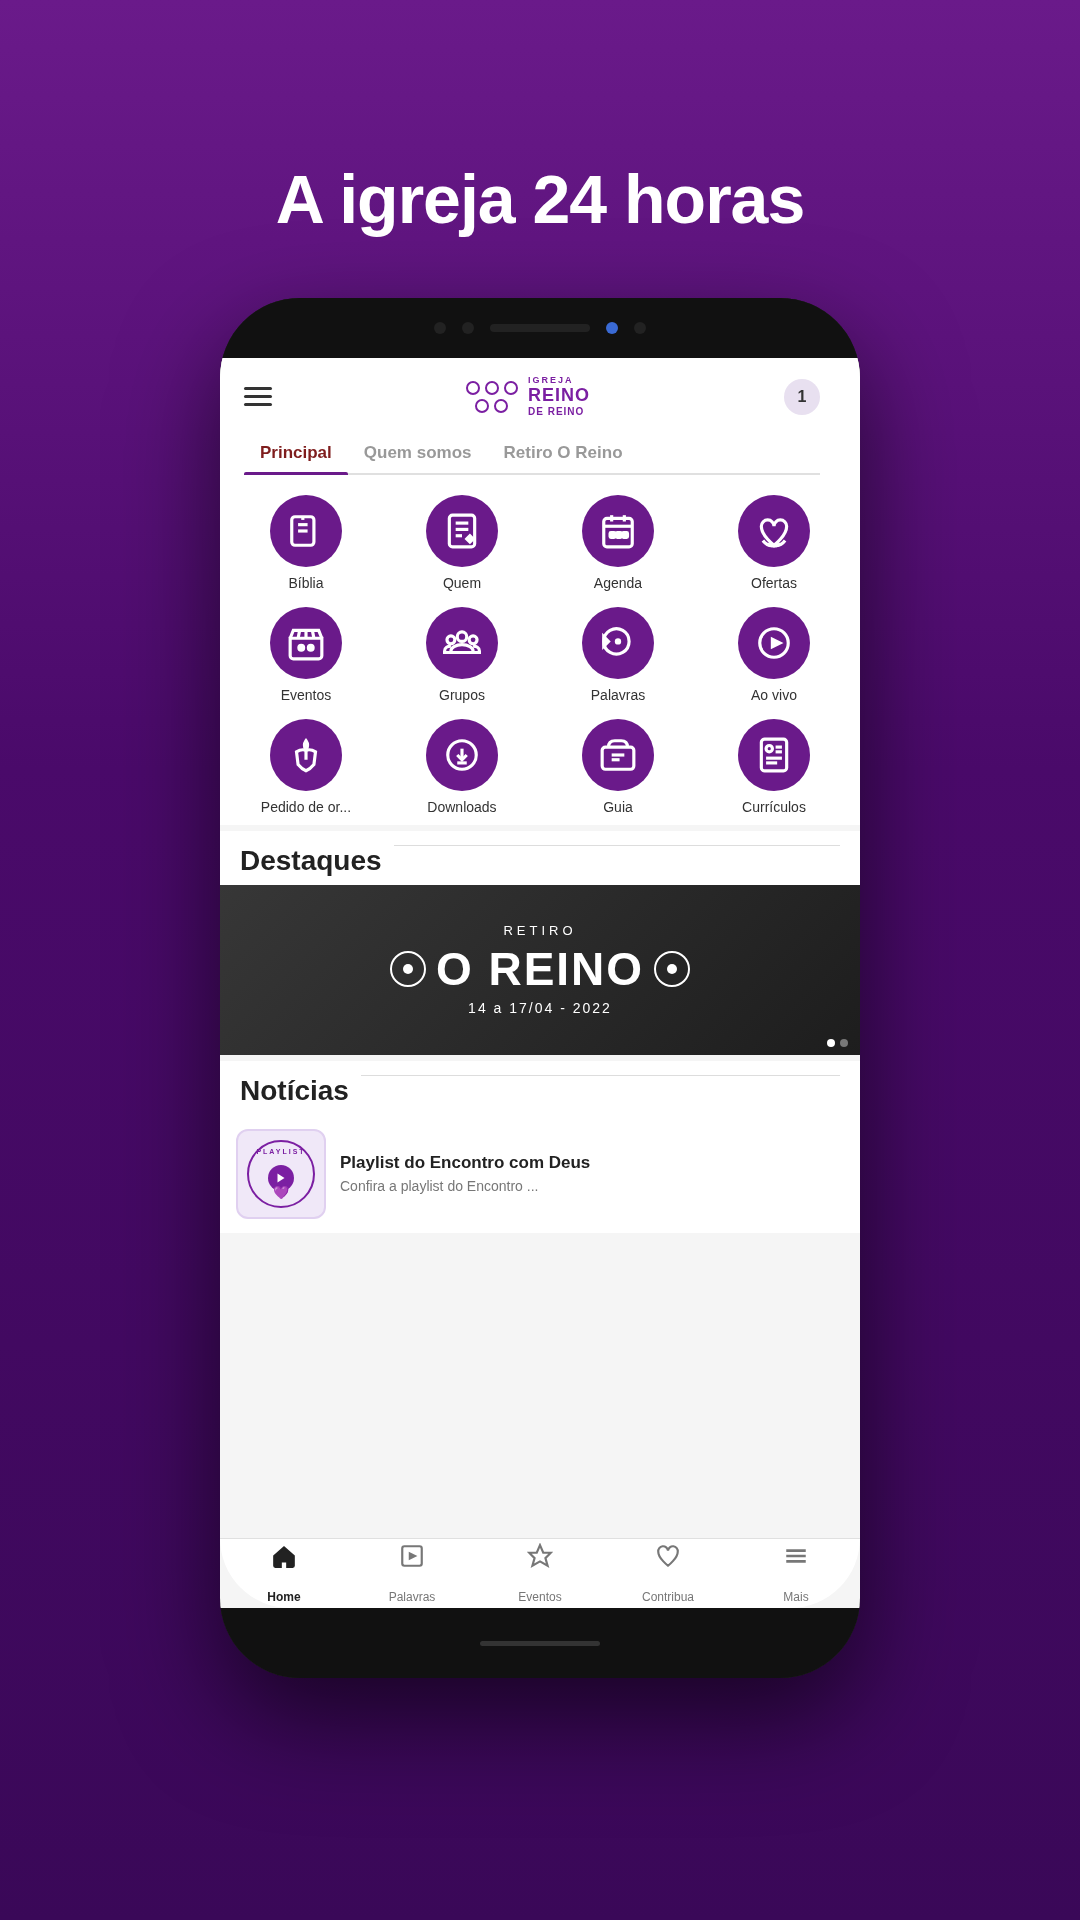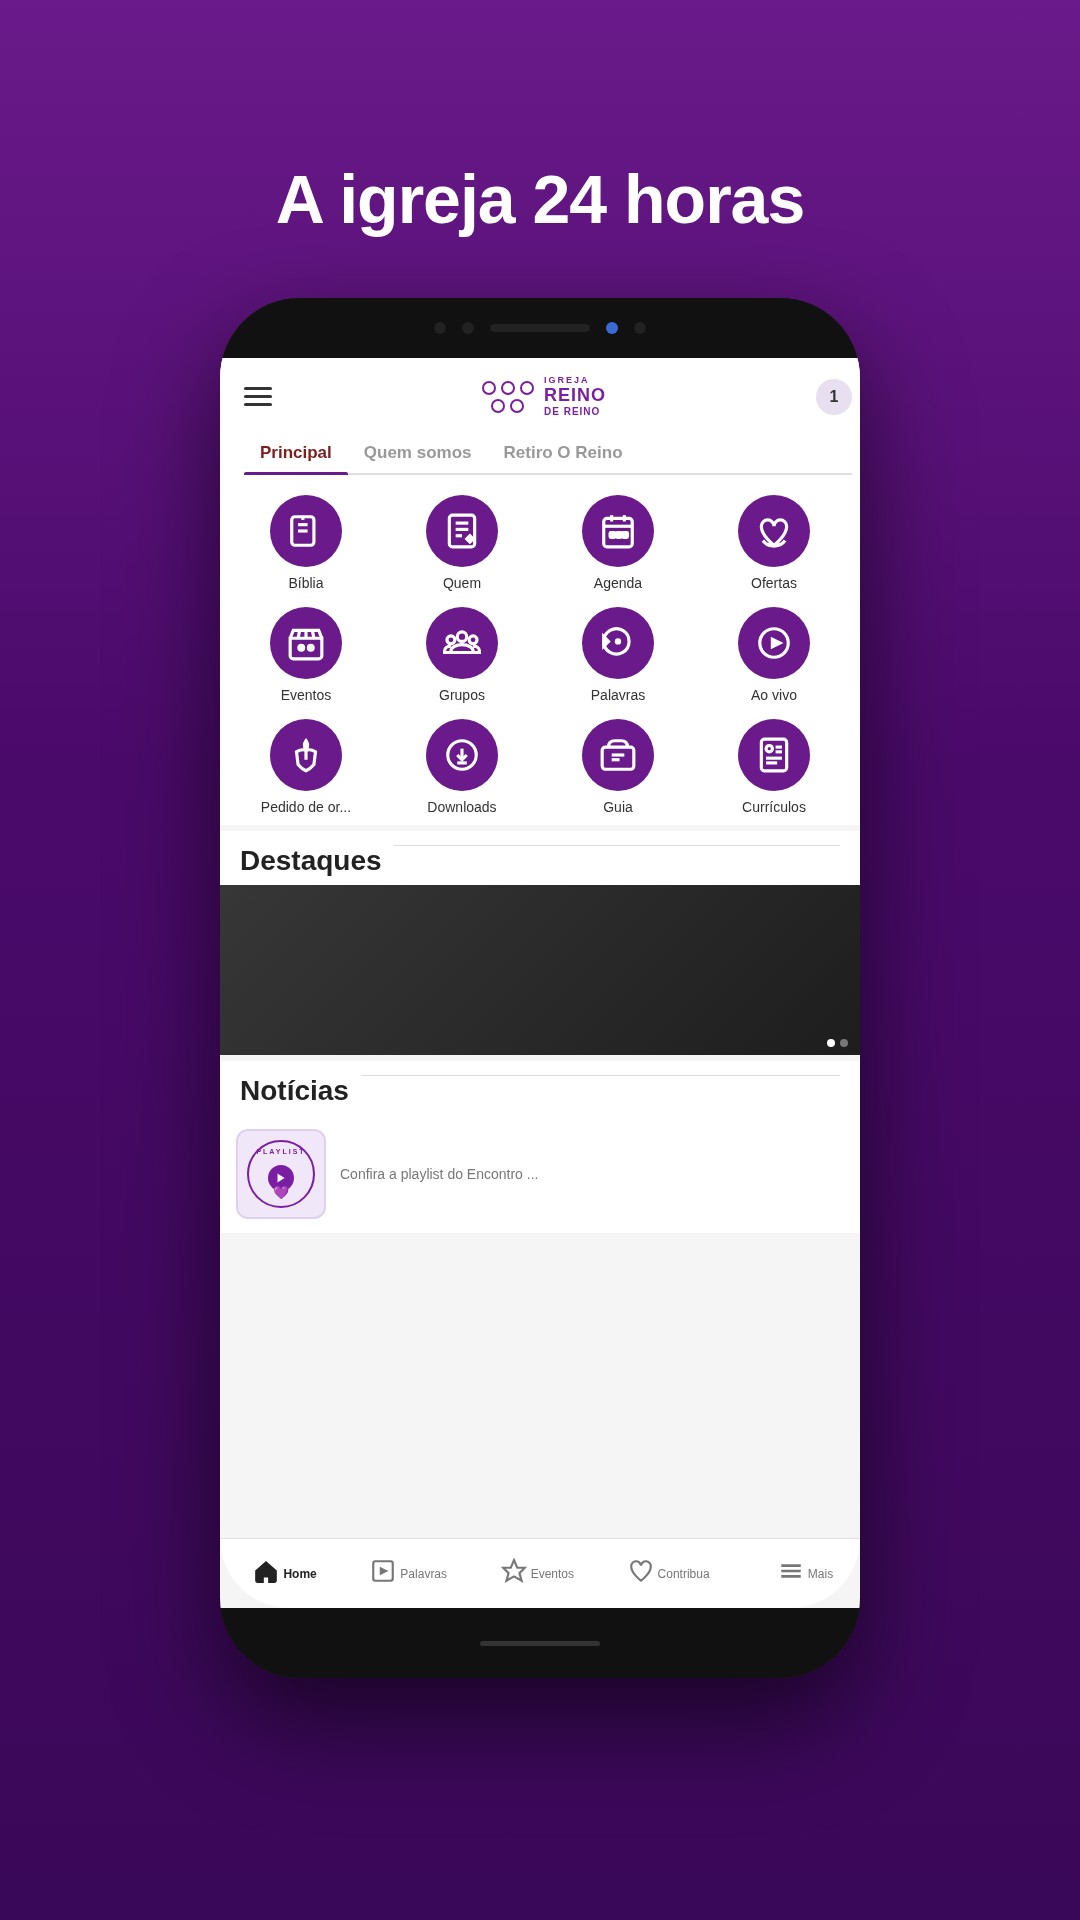--- a/index.html
+++ b/index.html
@@ -70,21 +70,21 @@
       width: 100%;
       background: #f5f5f5;
       height: calc(100% - 60px - 70px);
       overflow: hidden;
       position: relative;
     }
 
     
     .app-header {
       background: white;
-      padding: 18px 8px 0 24px;
+      padding: 18px 40px 0 24px;
       display: flex;
       flex-direction: column;
       justify-content: center;
     }
 
     .header-top {
       display: flex;
       align-items: center;
       justify-content: space-between;
       margin-bottom: 16px;
@@ -379,26 +379,25 @@
       background: white;
       border-top: 1px solid #e0e0e0;
       display: flex;
       align-items: center;
       justify-content: space-around;
       border-radius: 0 0 70px 70px;
     }
 
     .nav-item {
       display: flex;
-      flex-direction: row;
-      align-items: center;
-      gap: 4px;
+      flex-direction: column;
+      align-items: center;
+      gap: 15px;
       cursor: pointer;
       min-width: 70px;
-      justify-content: flex-end;
     }
 
     .nav-icon {
       font-size: 22px;
       color: #555;
     }
     .nav-item.active .nav-icon { color: #111; }
     .nav-icon svg {
       width: 26px; height: 26px;
       stroke: #777;
@@ -639,20 +638,33 @@
         </div>
 
       </div>
 
       <div class="section-header">
         <span>Destaques</span>
       </div>
 
       <div class="banner-area">
         <div class="banner-bg"></div>
+        <div class="banner-content">
+          <div class="banner-retiro">RETIRO</div>
+          <div class="banner-title">
+            <div class="circle-icon-sm">
+              <div class="circle-dot-inner"></div>
+            </div>
+            <span>O REINO</span>
+            <div class="circle-icon-sm">
+              <div class="circle-dot-inner"></div>
+            </div>
+          </div>
+          <div class="banner-date">14 a 17/04 - 2022</div>
+        </div>
         <div class="banner-dots">
           <div class="banner-dot active"></div>
           <div class="banner-dot"></div>
         </div>
       </div>
 
       <div class="noticias-section">
         <div class="section-header">
           <span>Notícias</span>
         </div>
@@ -662,20 +674,21 @@
               <span class="playlist-label">PLAYLIST</span>
               <div class="playlist-play">
                 <svg width="12" height="12" viewBox="0 0 24 24" fill="white">
                     <polygon points="5,3 19,12 5,21"></polygon>
                   </svg>
               </div>
               <span class="heart-icon-sm">💜</span>
             </div>
           </div>
           <div class="news-content">
+            <div class="news-title">Playlist do Encontro com Deus</div>
             <div class="news-desc">Confira a playlist do Encontro ...</div>
           </div>
         </div>
       </div>
 
       <div class="bottom-nav">
         <div class="nav-item active">
           <div class="nav-icon">
             <svg viewBox="0 0 24 24" fill="#222" stroke="none">
                 <path d="M3 12L12 4l9 8v9a1 1 0 0 1-1 1H15v-5h-6v5H4a1 1 0 0 1-1-1z"></path>

